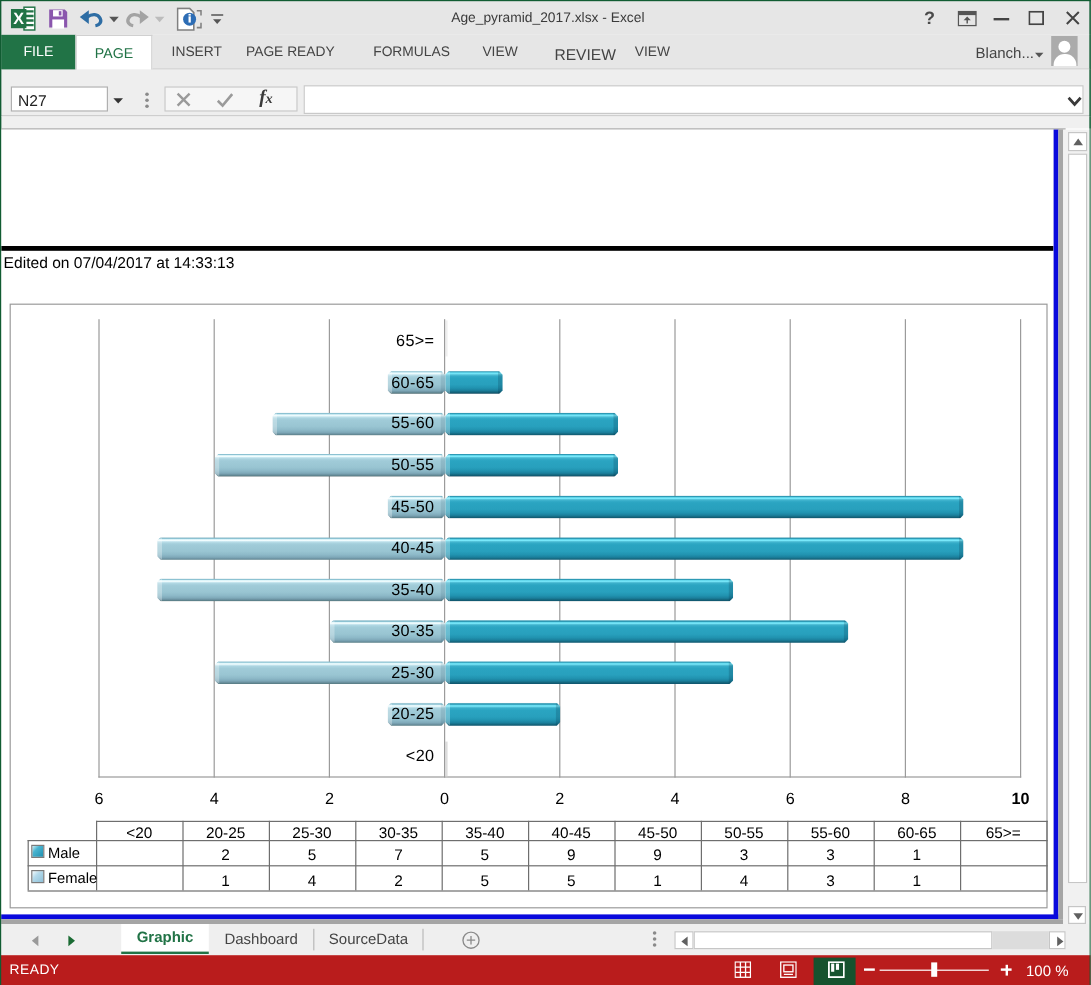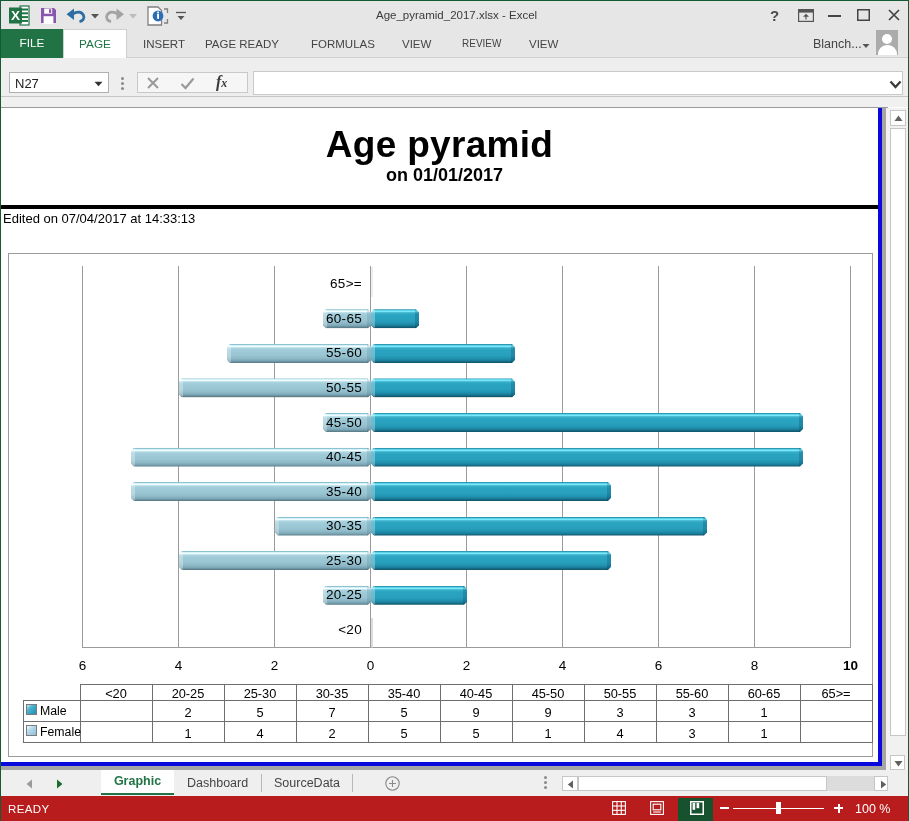--- a/index.html
+++ b/index.html
@@ -118,33 +118,33 @@
     <div class="bline"></div>
   <div class="abs" style="left:0;top:0;width:62px;height:29px;background:#217346;color:#fff;
     font-size:11.8px;text-align:center;line-height:29px;">FILE</div>
   <div class="abs" style="left:62px;top:0;width:64px;height:29px;background:#fff;
     border:1px solid #d0d0d0;border-bottom:none;box-sizing:border-box;color:#217346;
     font-size:11.8px;text-align:center;line-height:28px;z-index:3;">PAGE</div>
   <div class="t" style="left:142px;top:9px;font-size:11.5px;color:#444;text-align:right;">INSERT</div>
   <div class="t" style="left:204px;top:9px;font-size:11.5px;color:#444;">PAGE READY</div>
   <div class="t" style="left:310px;top:9px;font-size:11.5px;color:#444;">FORMULAS</div>
   <div class="t" style="left:401px;top:9px;font-size:11.5px;color:#444;">VIEW</div>
-  <div class="t" style="left:461px;top:9px;font-size:10px;color:#444;">REVIEW</div>
+  <div class="t" style="left:461px;top:9px;font-size:13px;color:#444;">REVIEW</div>
   <div class="t" style="left:528px;top:9px;font-size:11.5px;color:#444;">VIEW</div>
   <div class="t" style="left:812px;top:8px;font-size:12.5px;color:#444;">Blanch...</div>
   <svg class="abs" style="left:861px;top:14px" width="8" height="6" viewBox="0 0 8 6">
       <path d="M0.5 1 h7 l-3.5 4 z" fill="#555"></path>
     </svg>
   <div class="abs" style="left:875px;top:1px;width:22px;height:25px;background:#ababab;overflow:hidden;">
     <div class="abs" style="left:6px;top:3.5px;width:10px;height:10px;border-radius:50%;background:#fff;"></div>
     <div class="abs" style="left:1.5px;top:15px;width:19px;height:14px;border-radius:9px 9px 0 0;background:#fff;"></div>
   </div>
 </div>
 <div class="abs" id="fxrow">
-  <div class="abs" style="left:8px;top:14px;width:100px;height:21px;background:#fff;border:1px solid #b0b0b0;box-sizing:border-box;">
+  <div class="abs" style="left:8px;top:14px;width:81px;height:21px;background:#fff;border:1px solid #b0b0b0;box-sizing:border-box;">
     <div class="t" style="left:5px;top:3px;font-size:13px;color:#222;">N27</div>
     <svg class="abs" style="left:84px;top:8px" width="9" height="6" viewBox="0 0 9 6">
         <path d="M0.5 0.8 h8 l-4 4.5 z" fill="#333"></path>
       </svg>
   </div>
   <div class="abs" style="left:120px;top:19px;width:3px;height:3px;border-radius:50%;background:#8a8a8a;
      box-shadow:0 5px 0 #8a8a8a,0 10px 0 #8a8a8a;"></div>
   <div class="abs" style="left:136px;top:14px;width:111px;height:21px;background:#f6f6f6;border:1px solid #c9c9c9;box-sizing:border-box;">
     <svg class="abs" style="left:8px;top:3px" width="14" height="14" viewBox="0 0 14 14">
       <path d="M2 2 L12 12 M12 2 L2 12" stroke="#9a9a9a" stroke-width="2"></path>
@@ -156,22 +156,20 @@
   </div>
   <div class="abs" style="left:252px;top:13px;width:650px;height:24px;background:#fff;border:1px solid #c9c9c9;box-sizing:border-box;"></div>
   <svg class="abs" style="left:888px;top:78px" width="0" height="0"></svg>
   <svg class="abs" style="left:888px;top:22px" width="13" height="10" viewBox="0 0 13 10">
     <path d="M1.5 1.5 L6.5 7 L11.5 1.5" fill="none" stroke="#3a3a3a" stroke-width="2.3"></path>
     </svg>
 </div>
 <div class="abs" id="gapstrip"></div>
 <div class="abs" id="topline"></div>
 <div class="abs" id="sheet">
-  <div class="abs" style="left:0;top:16px;width:877px;text-align:center;font-size:37px;font-weight:bold;color:#000;letter-spacing:0.3px;">Age pyramid</div>
-  <div class="abs" style="left:5px;top:57px;width:877px;text-align:center;font-size:18px;font-weight:bold;color:#000;">on 01/01/2017</div>
   <div class="abs" style="left:0;top:97px;width:877px;height:3.5px;background:#000;"></div>
   <div class="t" style="left:2px;top:103px;font-size:13px;color:#000;">Edited on 07/04/2017 at 14:33:13</div>
   <div class="abs" id="chart" style="left:7px;top:145px;width:865px;height:504px;border:1px solid #9b9b9b;box-sizing:border-box;">
 
     <div class="grid" style="left:73px;"></div>
     <div class="grid" style="left:169px;"></div>
     <div class="grid" style="left:265px;"></div>
     <div class="grid" style="left:361px;"></div>
     <div class="grid" style="left:457px;"></div>
     <div class="grid" style="left:553px;"></div>

